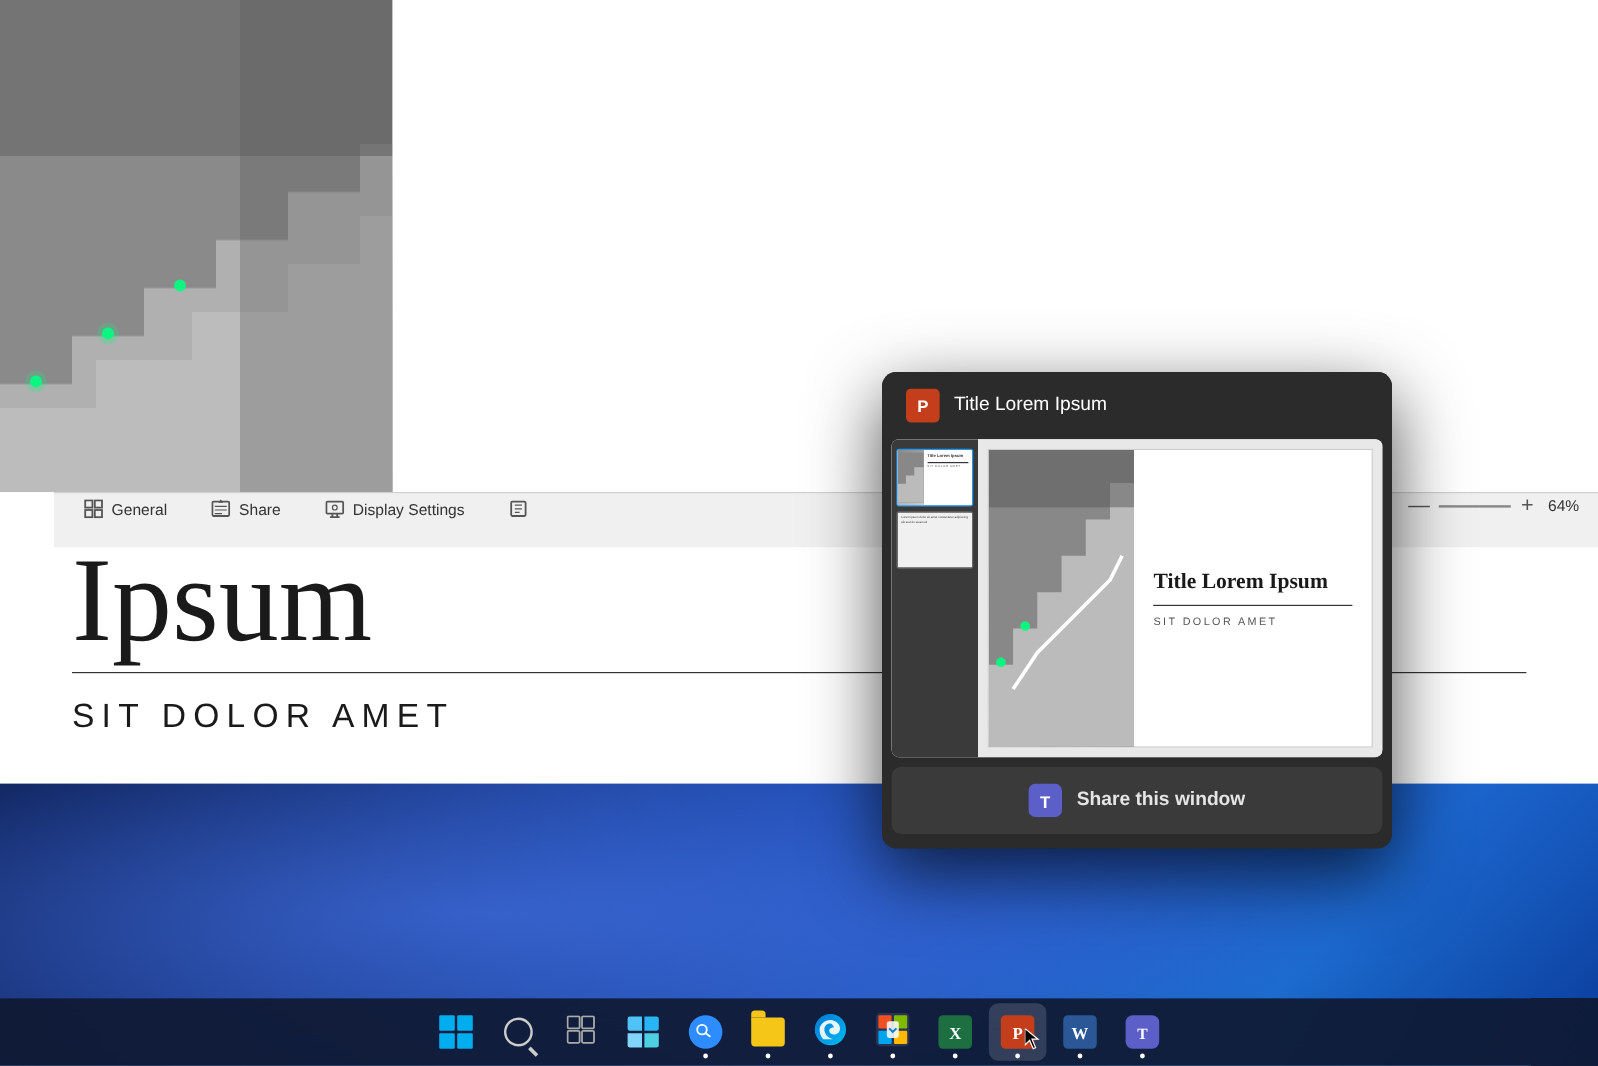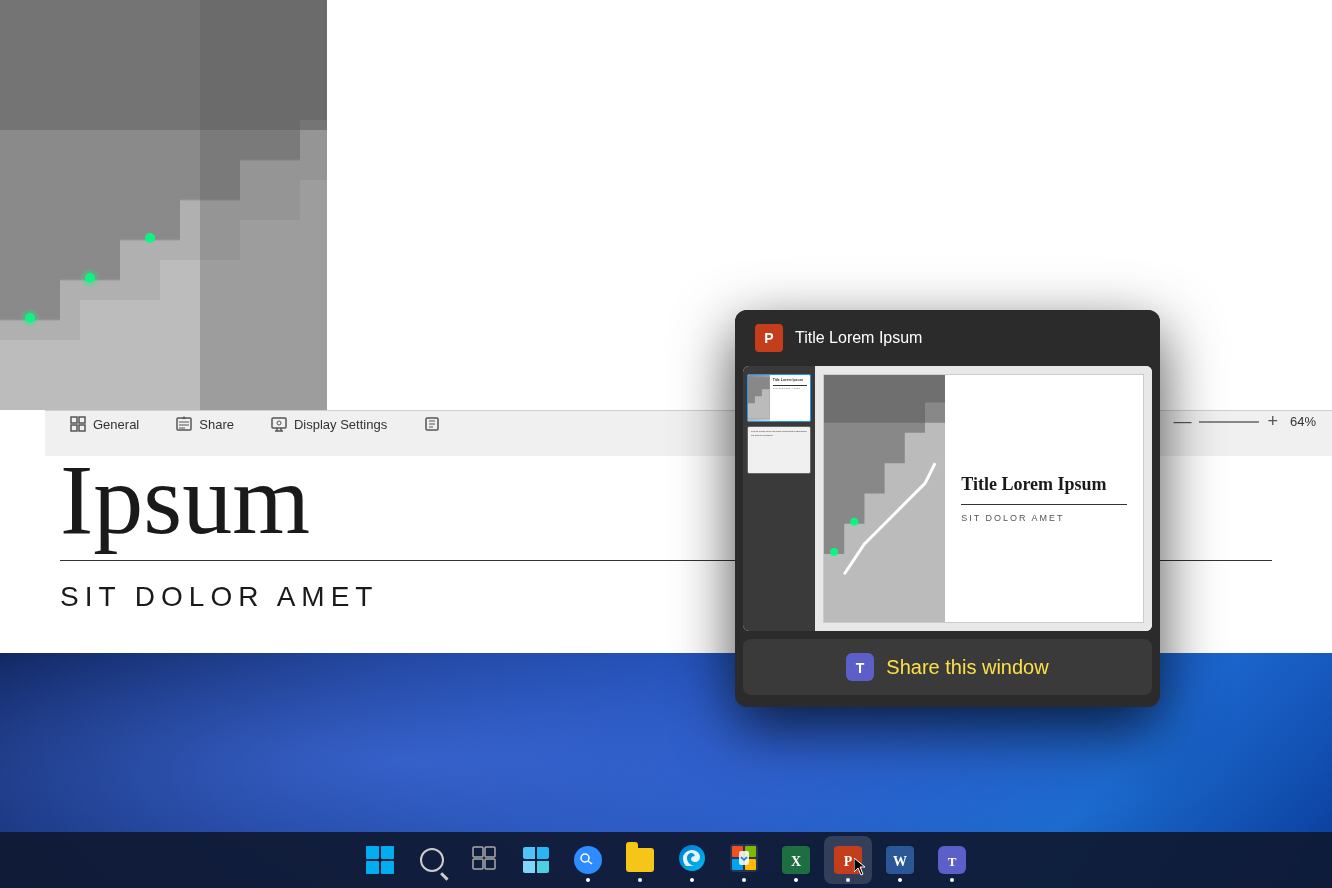--- a/index.html
+++ b/index.html
@@ -291,23 +291,23 @@
       cursor: pointer;
       width: calc(100% - 16px);
     }
 
     .teams-icon-share {
       width: 28px;
       height: 28px;
     }
 
     .share-text {
-      color: #fde047;
-      font-size: 20px;
-      font-weight: 400;
+      color: #e5e5e5;
+      font-size: 16px;
+      font-weight: 700;
     }
 
     
     .taskbar {
       position: absolute;
       bottom: 0; left: 0; right: 0;
       height: 56px;
       background: rgba(15, 25, 50, 0.92);
       backdrop-filter: blur(20px);
       z-index: 200;

